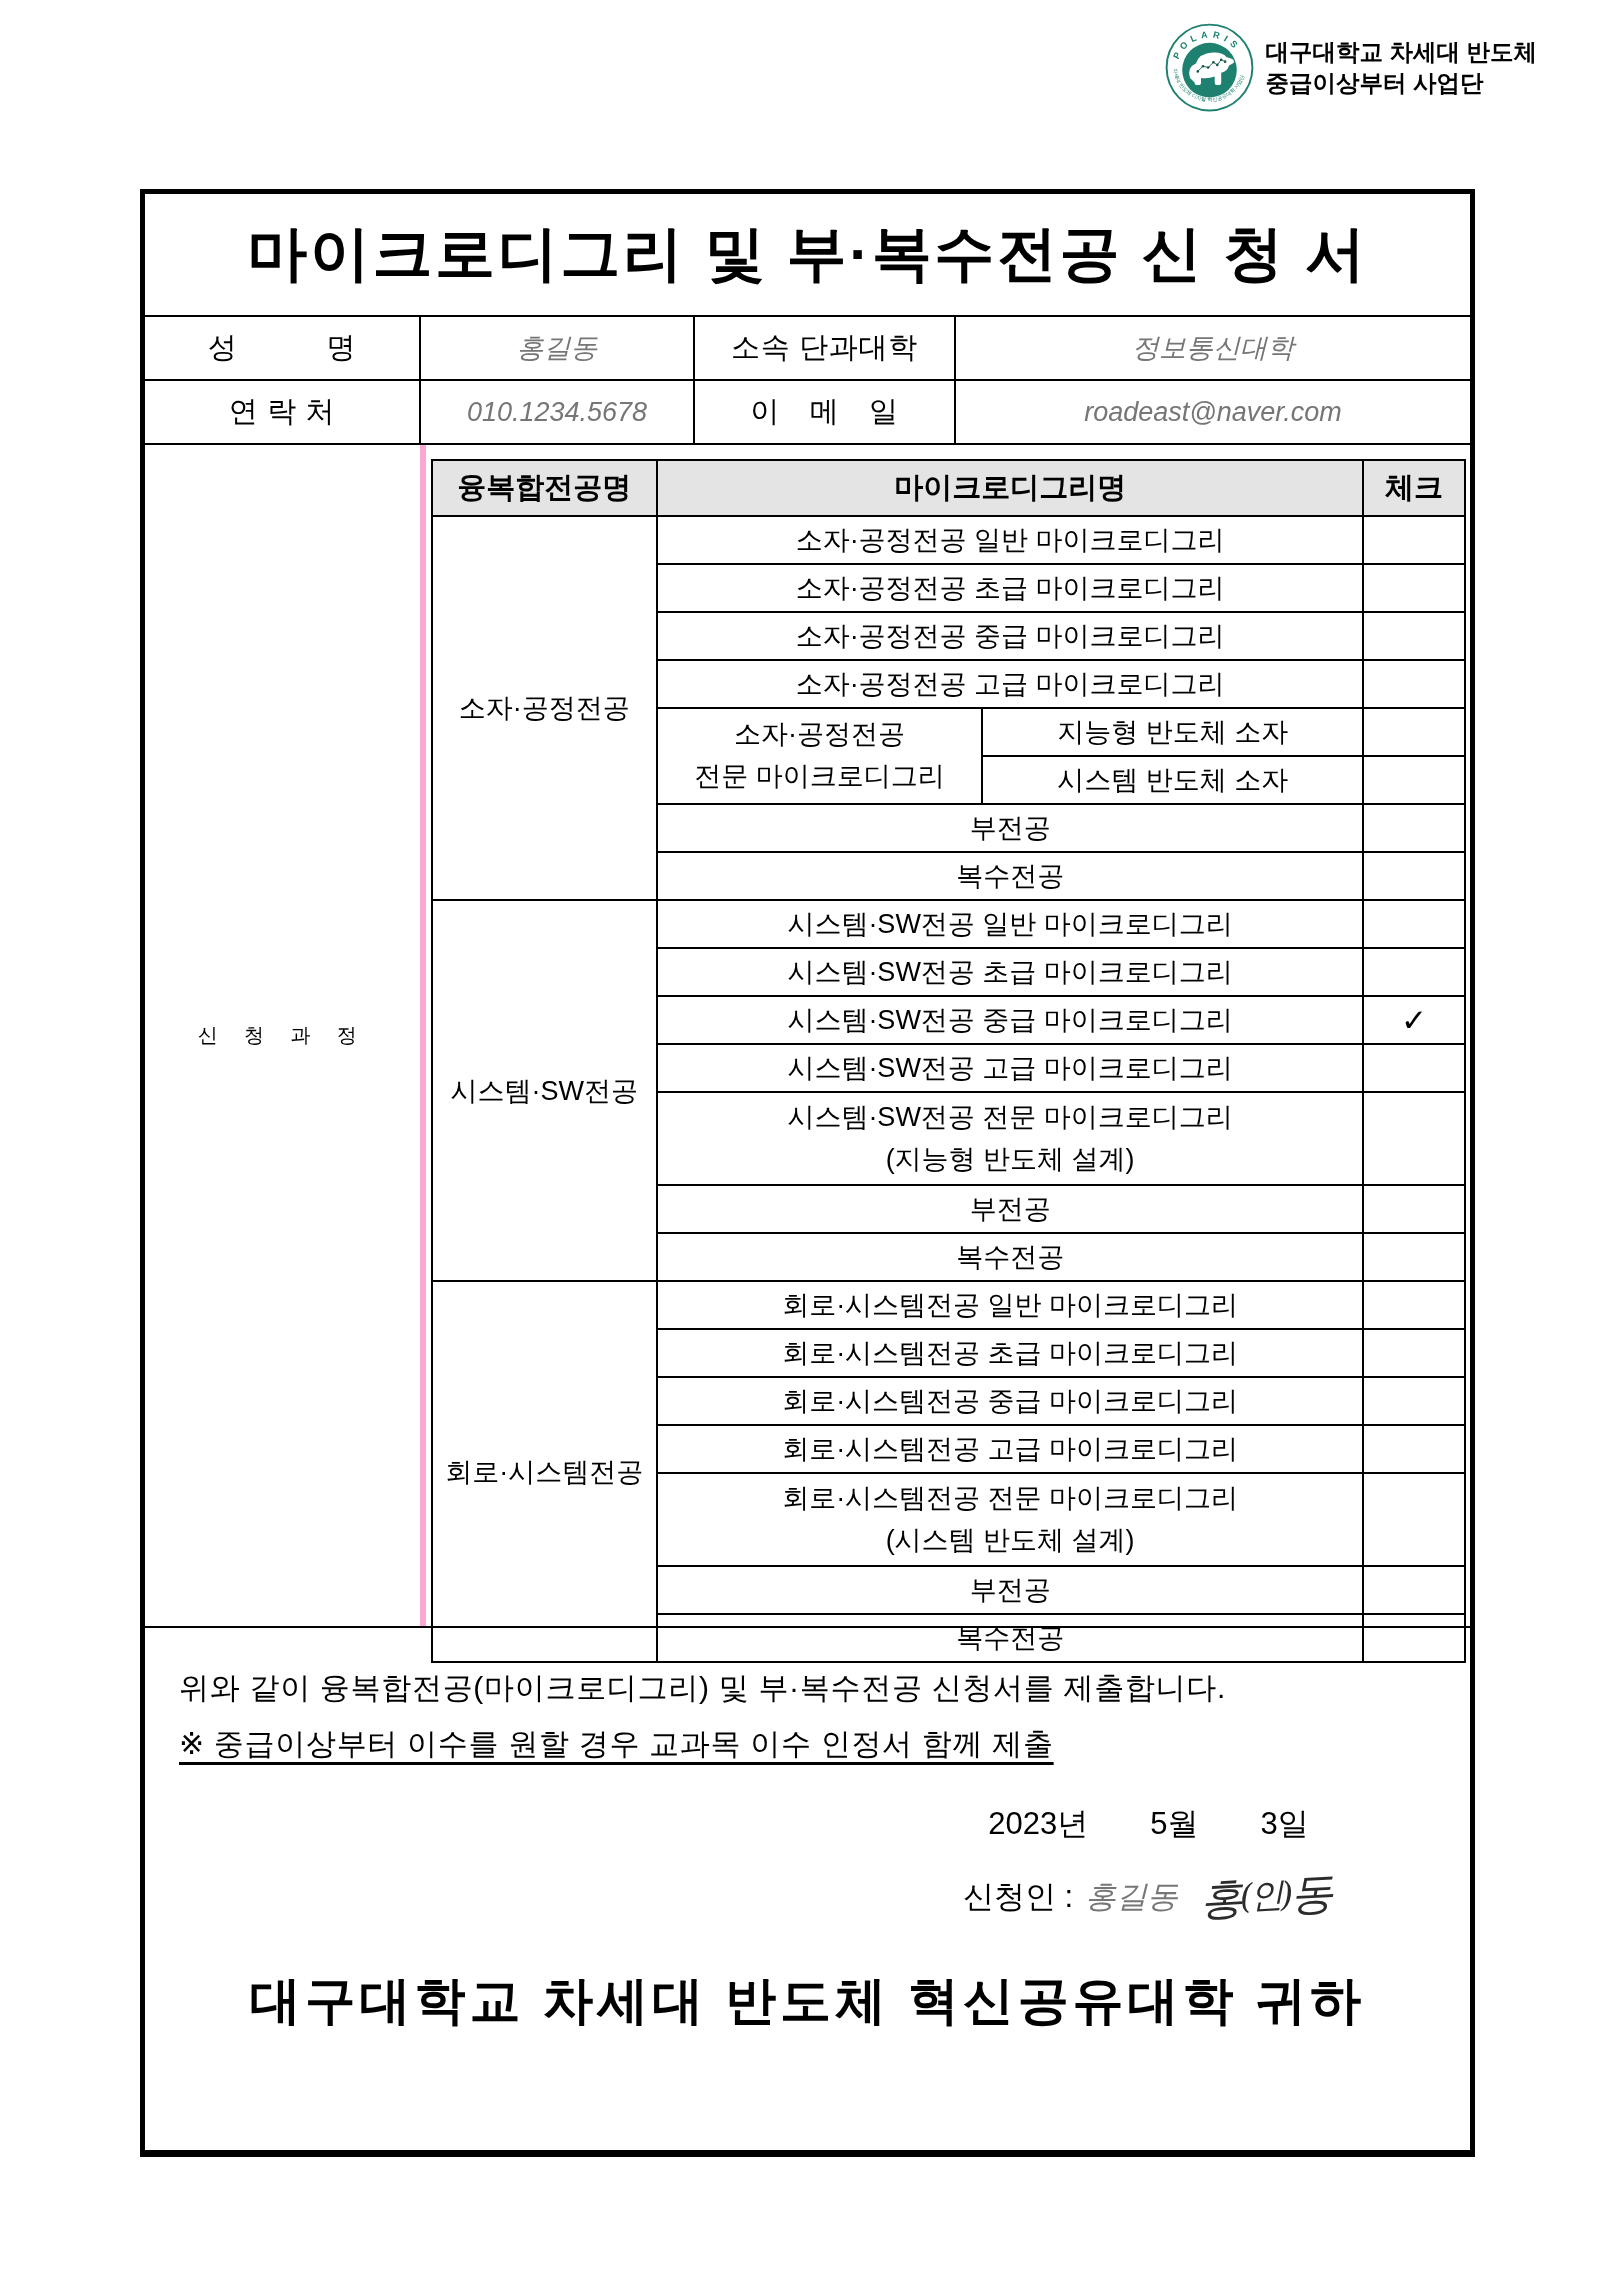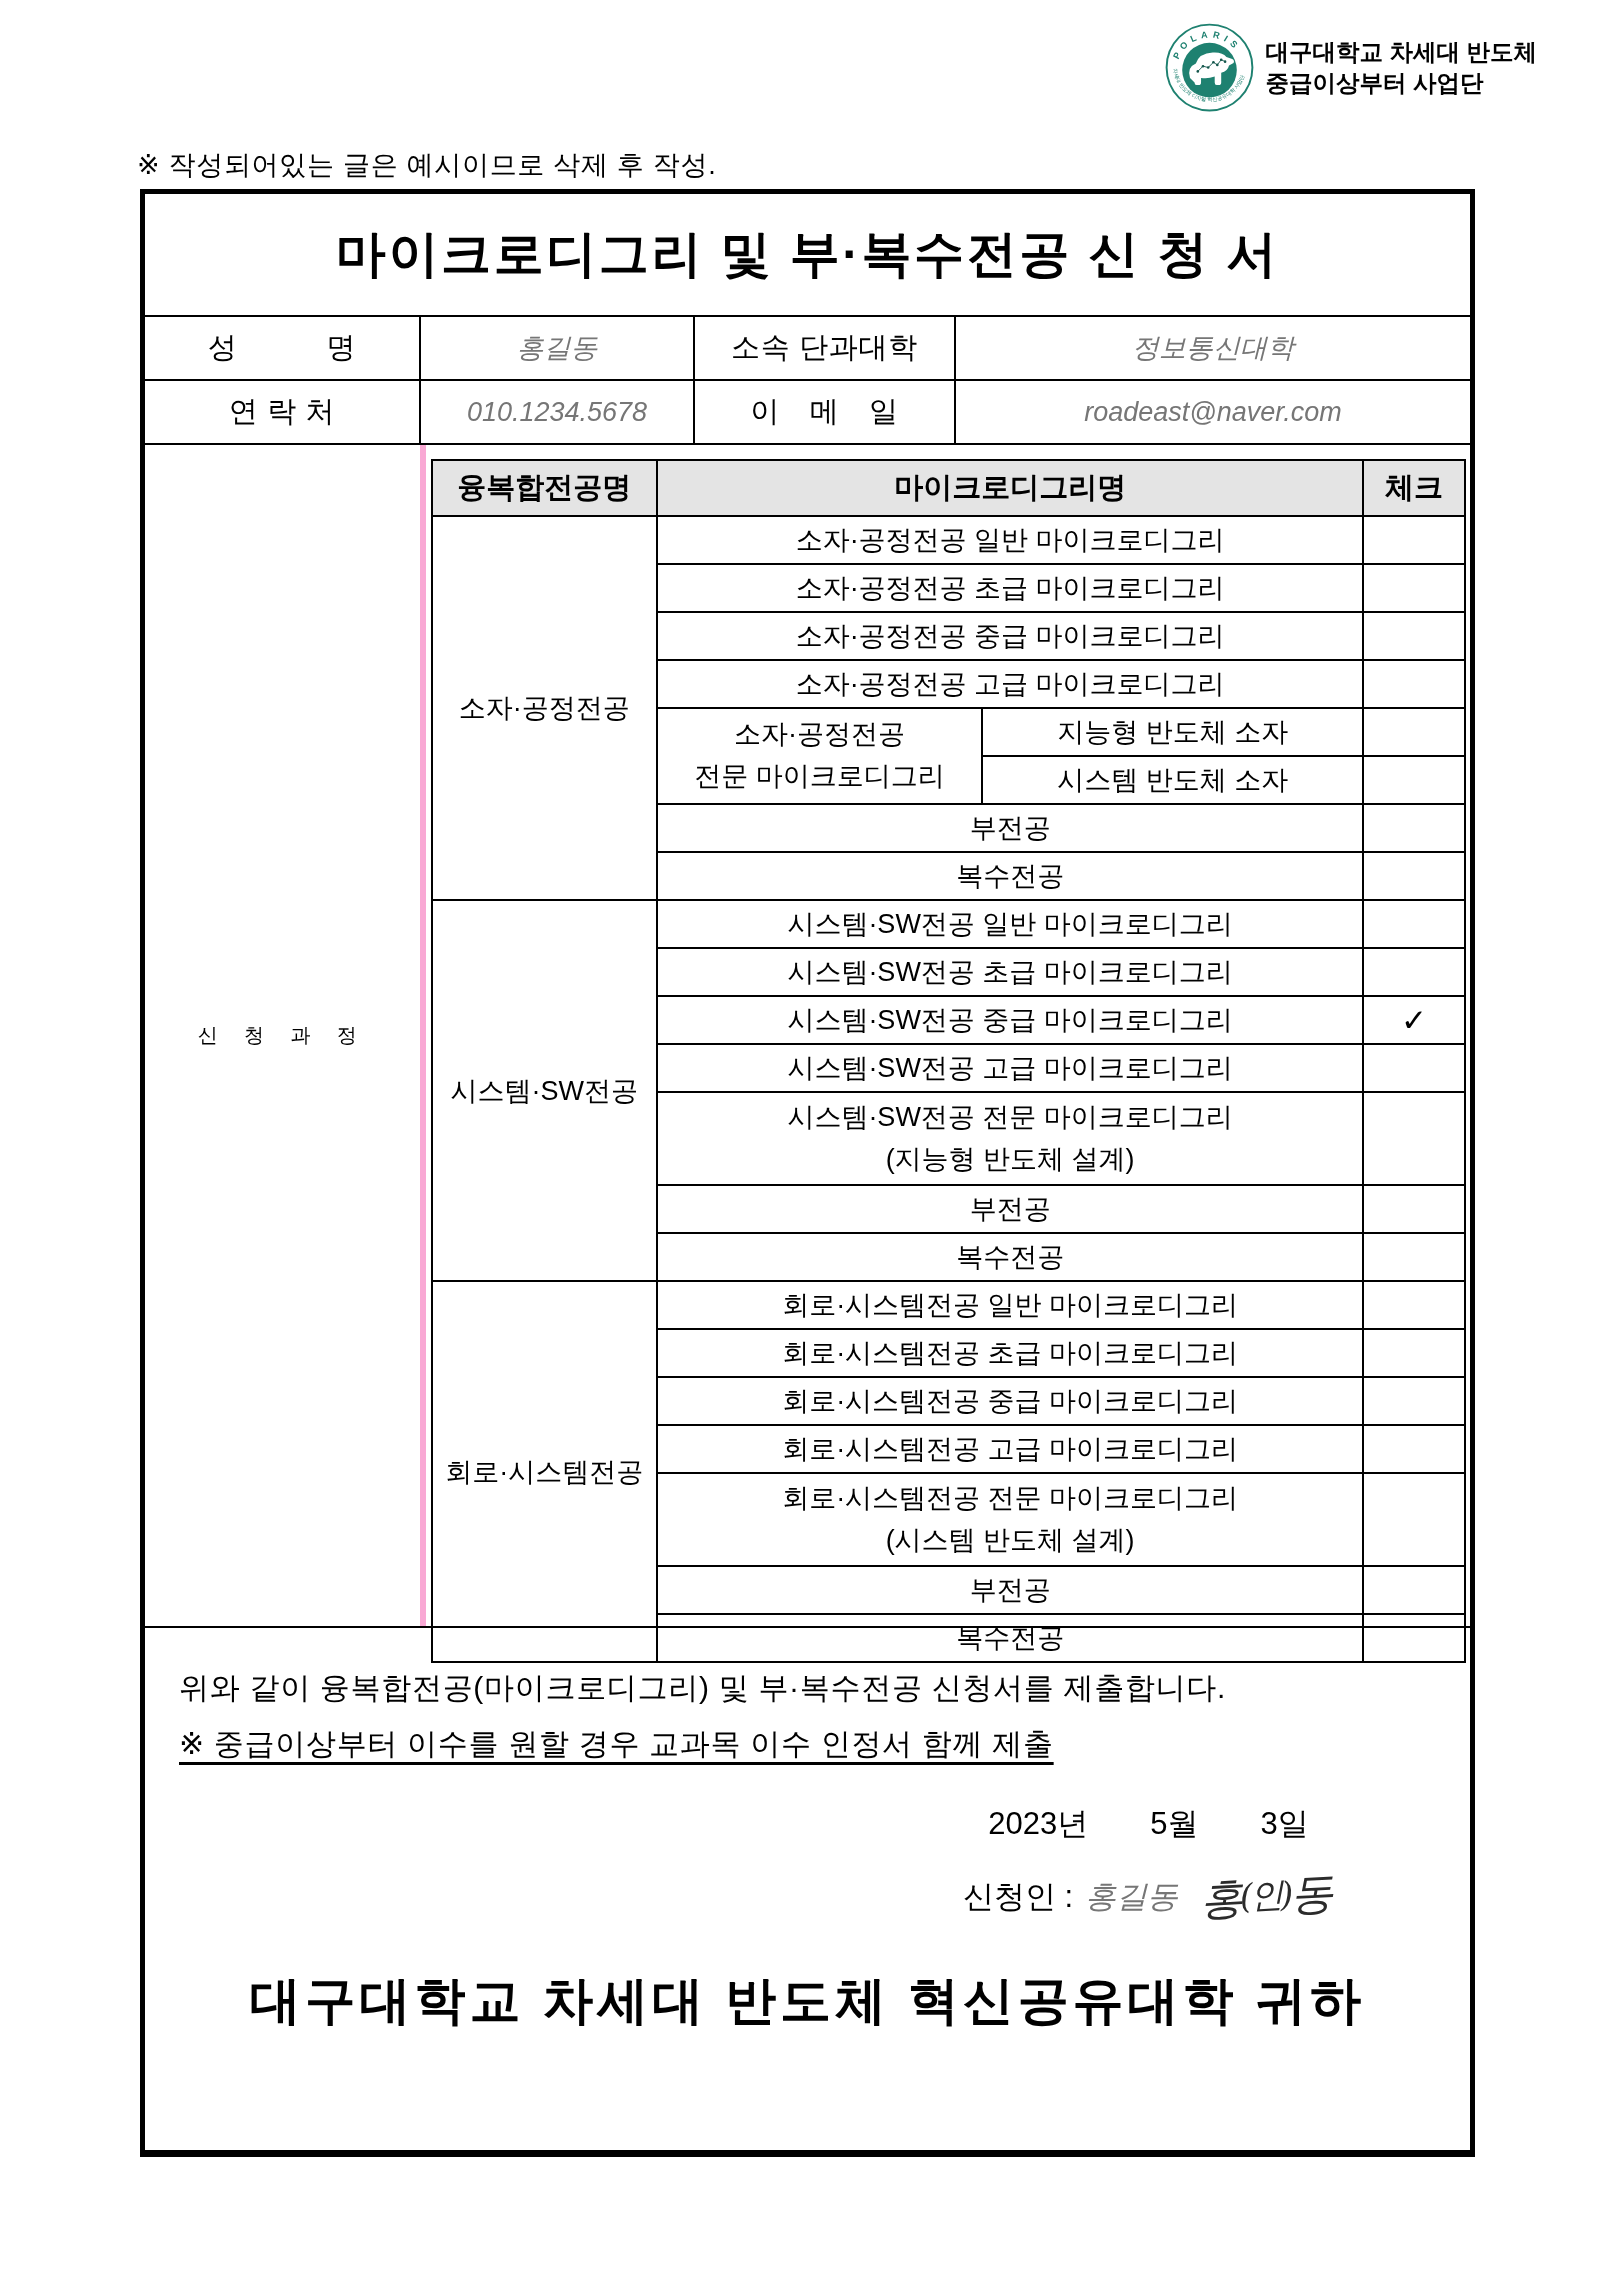--- a/index.html
+++ b/index.html
@@ -12,21 +12,21 @@
   
   .logo{position:absolute;left:1164px;top:22px;display:flex;align-items:center;}
   .logo svg{display:block;}
   .logo-text{margin-left:10.4px;font-weight:bold;font-size:23.5px;line-height:31px;white-space:pre;}
 
   
   .box{position:absolute;left:140px;top:189px;width:1335px;height:1968px;
        border:5.2px solid #000;border-bottom-width:7.8px;box-sizing:border-box;background:#fff;}
 
   .title-row{height:121px;border-bottom:2.6px solid #000;display:flex;align-items:center;justify-content:center;}
-  .title-row .t{font-size:50px;font-weight:bold;letter-spacing:2.6px;white-space:pre;}
+  .title-row .t{font-size:60px;font-weight:bold;letter-spacing:2.6px;white-space:pre;}
 
   table.form{border-collapse:collapse;table-layout:fixed;width:1325px;}
   table.form td{border:2px solid #000;height:60px;text-align:center;vertical-align:middle;overflow:hidden;}
   table.form tr td:first-child{border-left:none;}
   table.form tr td:last-child{border-right:none;}
   table.form tr:first-child td{border-top:none;}
   .flabel{font-size:29px;white-space:pre;letter-spacing:0.7px;}
   .fvalue{font-size:27px;font-style:italic;color:#767676;white-space:pre;}
 
   .process{display:flex;height:1181px;box-sizing:border-box;}
@@ -54,21 +54,20 @@
        transform:rotate(-3deg);letter-spacing:-3.3px;white-space:nowrap;}
   .sig .s1,.sig .s3{font-size:43px;}
   .sig .s2{font-size:34px;position:relative;top:-3.9px;}
   .recipient{position:absolute;left:0;top:339px;width:100%;text-align:center;font-size:51px;font-weight:bold;letter-spacing:3.9px;white-space:pre;}
 </style>
 </head>
 <body>
 
 <div class="page">
 
-  <div class="note">※ 작성되어있는 글은 예시이므로 삭제 후 작성.</div>
 
   <div class="logo">
     <svg width="91" height="91" viewBox="0 0 140 140">
       <circle cx="70" cy="70" r="66" fill="#ffffff" stroke="#1e8170" stroke-width="3"></circle>
       <defs>
         <path id="arcTop" d="M 20 74 A 50 50 0 0 1 120 74" fill="none"></path>
         <path id="arcBot" d="M 14 66 A 56 56 0 0 0 126 66" fill="none"></path>
       </defs>
       <text font-size="14" font-weight="bold" letter-spacing="7" fill="#1e8170" font-family="Liberation Sans, sans-serif">
         <textPath href="#arcTop" startOffset="16">POLARIS</textPath>

